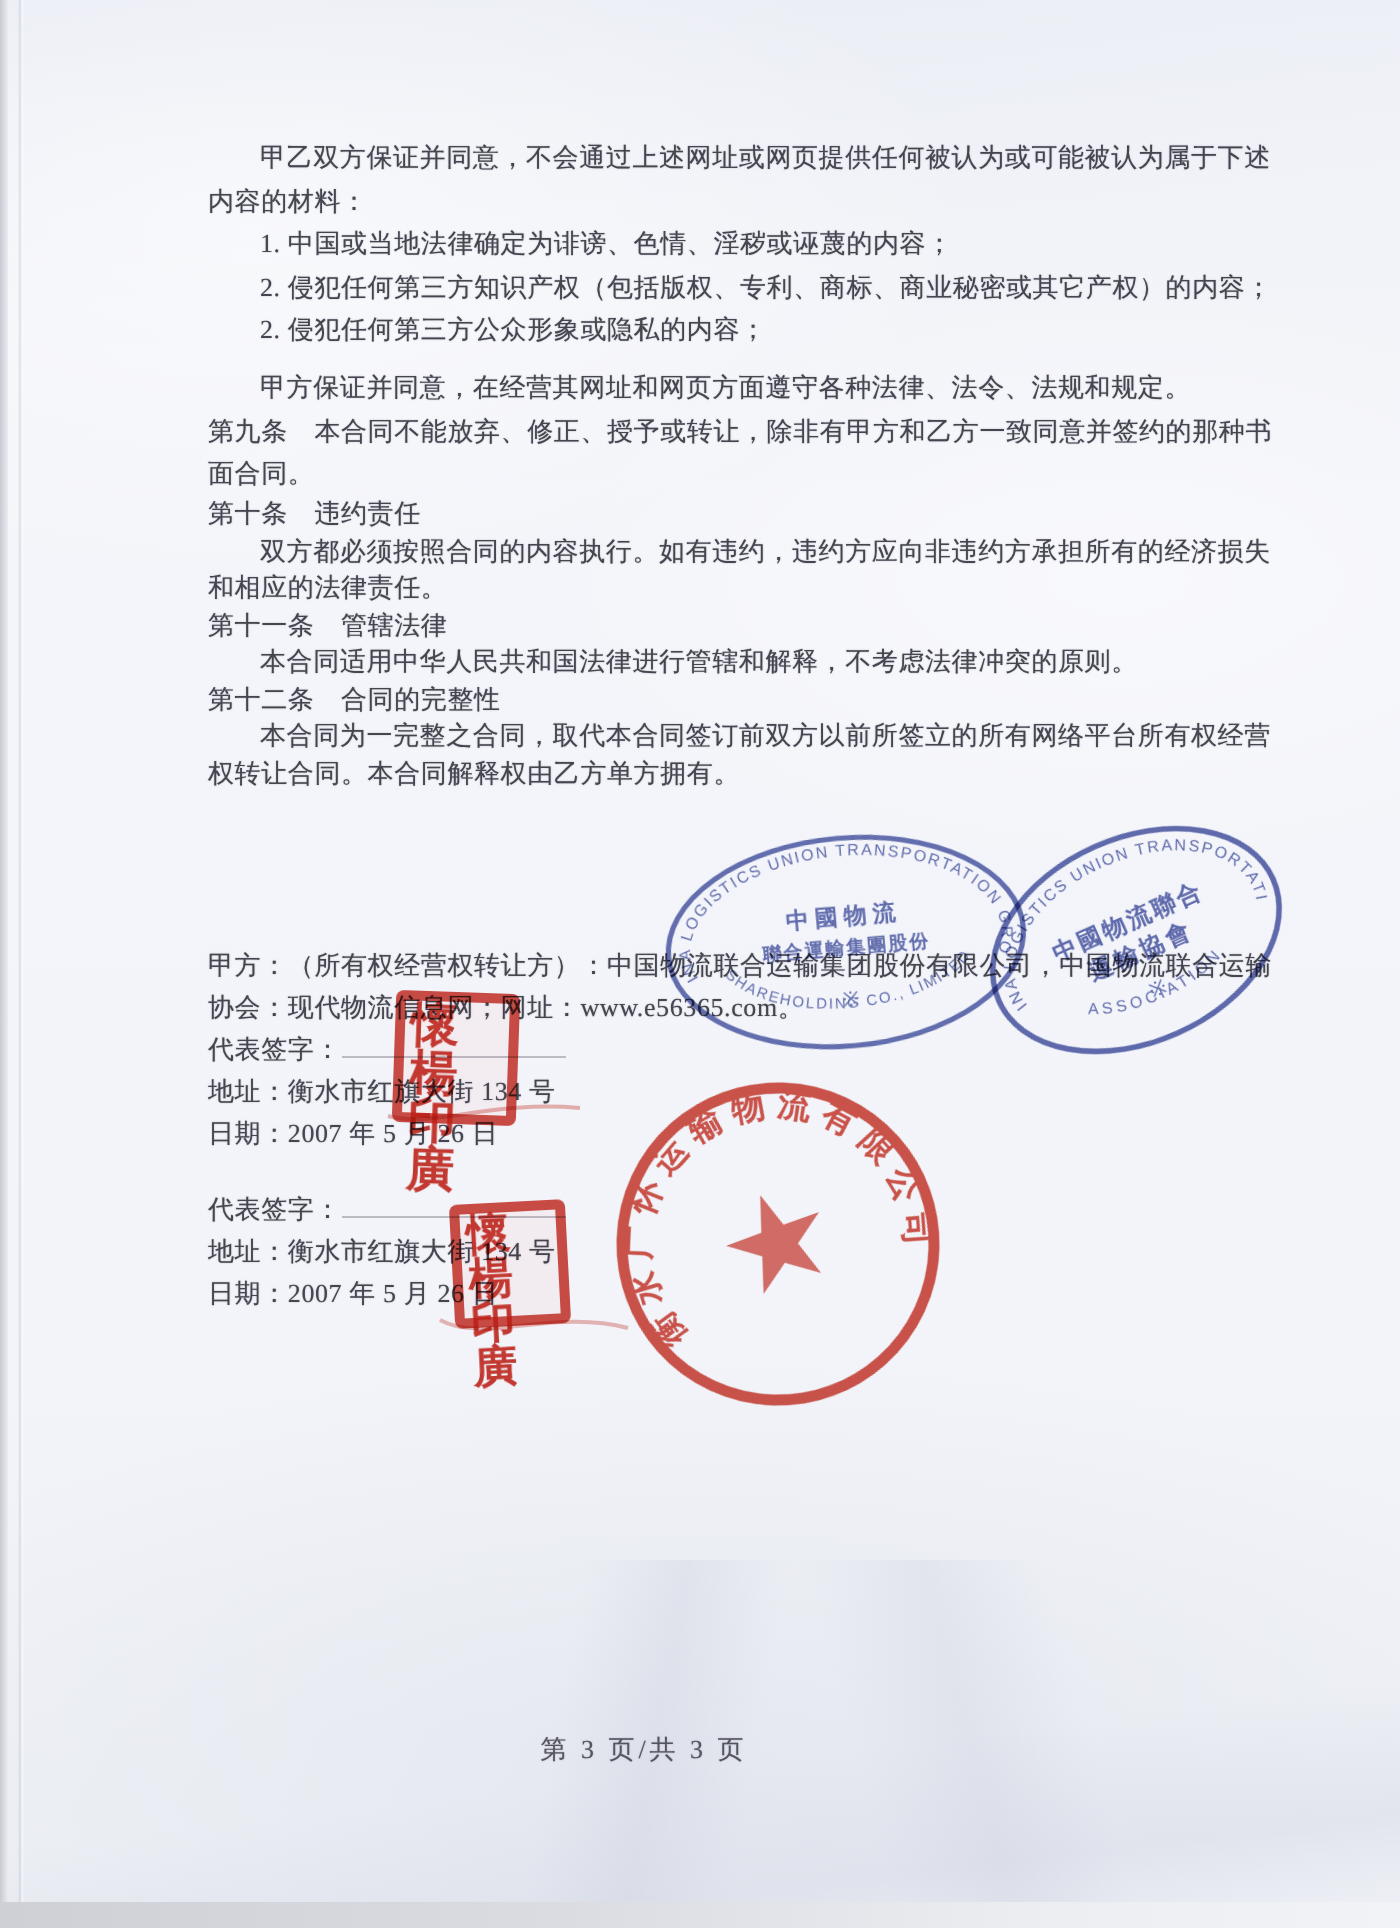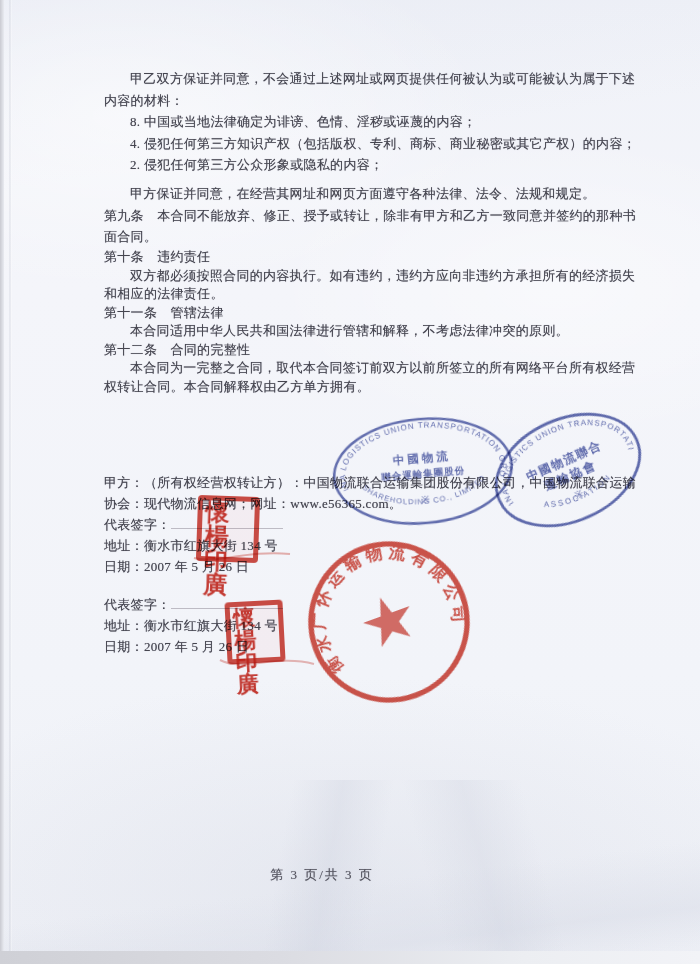--- a/index.html
+++ b/index.html
@@ -64,22 +64,22 @@
 
 <div class="scan">
   <div class="wrinkles"></div>
   <div class="edge-left"></div>
   <div class="fold-left"></div>
   <div class="edge-bottom"></div>
 
   <div class="block b1">
     <p class="p ind">甲乙双方保证并同意，不会通过上述网址或网页提供任何被认为或可能被认为属于下述
 内容的材料：</p>
-    <p class="p ind">8. 中国或当地法律确定为诽谤、色情、淫秽或诬蔑的内容；</p>
-    <p class="p ind">4. 侵犯任何第三方知识产权（包括版权、专利、商标、商业秘密或其它产权）的内容；</p>
+    <p class="p ind">1. 中国或当地法律确定为诽谤、色情、淫秽或诬蔑的内容；</p>
+    <p class="p ind">2. 侵犯任何第三方知识产权（包括版权、专利、商标、商业秘密或其它产权）的内容；</p>
     <p class="p ind">2. 侵犯任何第三方公众形象或隐私的内容；</p>
   </div>
 
   <div class="block b2">
     <p class="p ind">甲方保证并同意，在经营其网址和网页方面遵守各种法律、法令、法规和规定。</p>
     <p class="p">第九条　本合同不能放弃、修正、授予或转让，除非有甲方和乙方一致同意并签约的那种书
 面合同。</p>
   </div>
 
   <div class="block b3">

